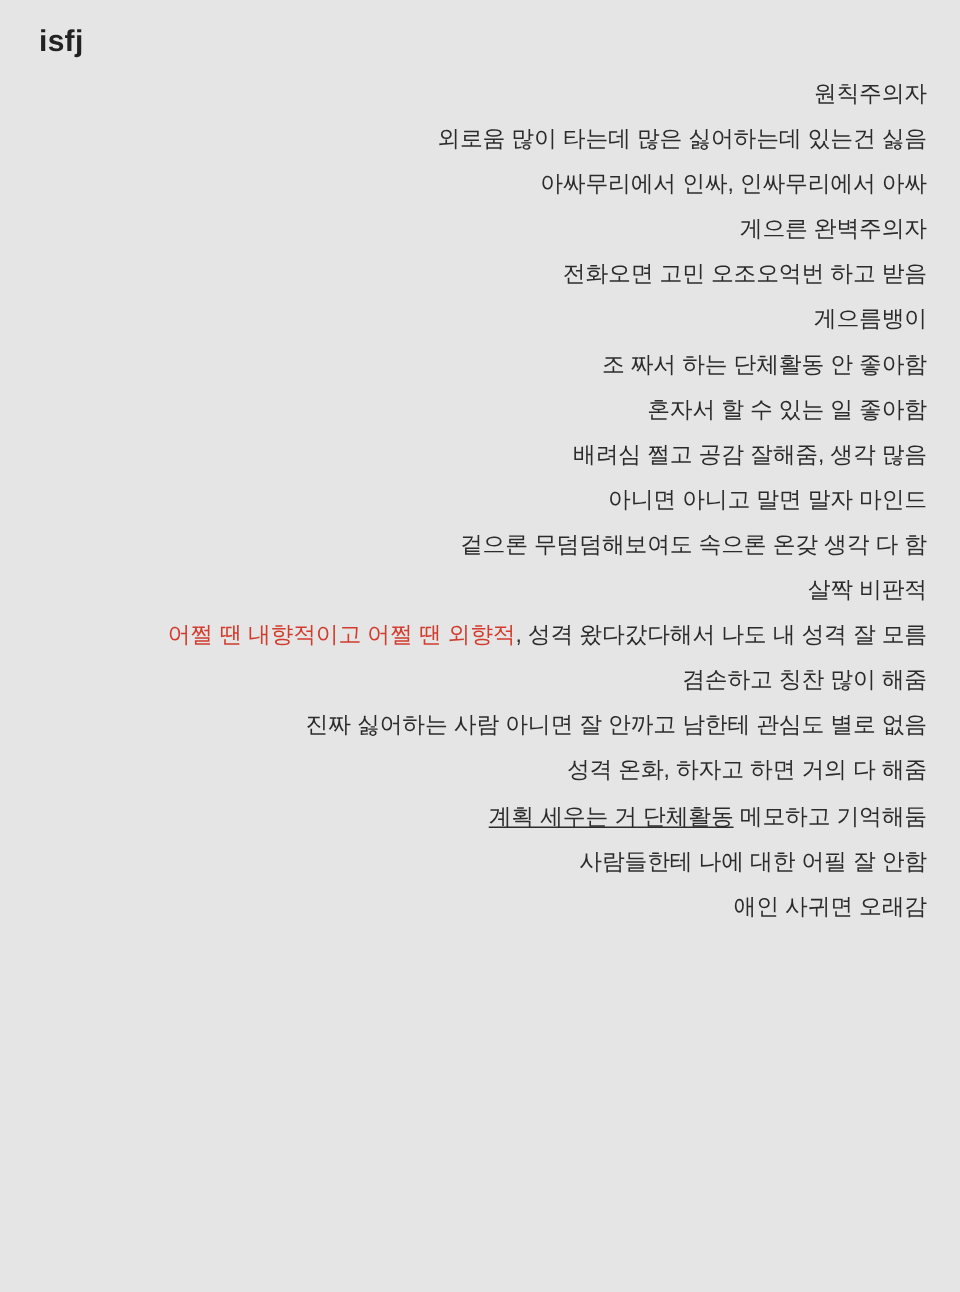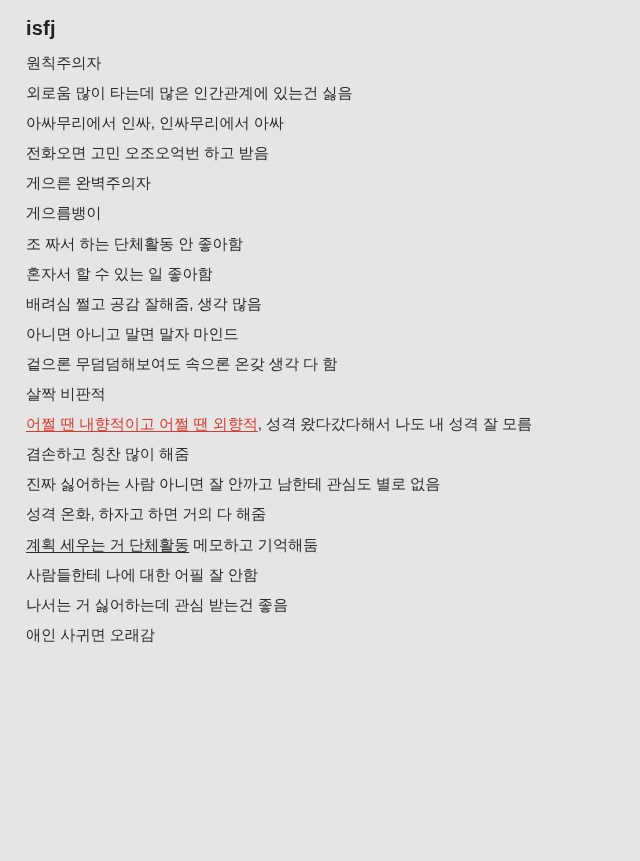--- a/index.html
+++ b/index.html
@@ -24,64 +24,63 @@
   .title {
     font-size: 20px;
     font-weight: bold;
     color: #222222;
     line-height: 1.4;
     margin-bottom: 6px;
     letter-spacing: 0.2px;
   }
   .lines {
     display: block;
+    text-align: right;
   }
   .line {
     font-size: 15.2px;
     line-height: 1.98;
     color: #2b2b2b;
     white-space: pre-wrap;
     word-break: break-word;
     letter-spacing: -0.1px;
   }
   .line .seg {
     display: inline;
   }
   .seg.red {
     color: #d23c2e;
-    text-decoration: underline;
     text-decoration-color: #d23c2e;
     text-underline-offset: 2px;
   }
   .seg.underline {
     text-decoration: underline;
     text-decoration-color: #2b2b2b;
     text-underline-offset: 2px;
   }
 </style>
 </head>
 <body>
 
 <div class="page">
   <div class="title">isfj</div>
   <div class="lines">
       <div class="line"><span class="seg">원칙주의자</span></div>
-      <div class="line"><span class="seg">외로움 많이 타는데 많은 인간관계에 있는건 싫음</span></div>
+      <div class="line"><span class="seg">외로움 많이 타는데 많은 싫어하는데 있는건 싫음</span></div>
       <div class="line"><span class="seg">아싸무리에서 인싸, 인싸무리에서 아싸</span></div>
+      <div class="line"><span class="seg">게으른 완벽주의자</span></div>
       <div class="line"><span class="seg">전화오면 고민 오조오억번 하고 받음</span></div>
-      <div class="line"><span class="seg">게으른 완벽주의자</span></div>
       <div class="line"><span class="seg">게으름뱅이</span></div>
       <div class="line"><span class="seg">조 짜서 하는 단체활동 안 좋아함</span></div>
       <div class="line"><span class="seg">혼자서 할 수 있는 일 좋아함</span></div>
       <div class="line"><span class="seg">배려심 쩔고 공감 잘해줌, 생각 많음</span></div>
       <div class="line"><span class="seg">아니면 아니고 말면 말자 마인드</span></div>
       <div class="line"><span class="seg">겉으론 무덤덤해보여도 속으론 온갖 생각 다 함</span></div>
       <div class="line"><span class="seg">살짝 비판적</span></div>
       <div class="line"><span class="seg red">어쩔 땐 내향적이고 어쩔 땐 외향적</span><span class="seg">, 성격 왔다갔다해서 나도 내 성격 잘 모름</span></div>
       <div class="line"><span class="seg">겸손하고 칭찬 많이 해줌</span></div>
       <div class="line"><span class="seg">진짜 싫어하는 사람 아니면 잘 안까고 남한테 관심도 별로 없음</span></div>
       <div class="line"><span class="seg">성격 온화, 하자고 하면 거의 다 해줌</span></div>
       <div class="line"><span class="seg underline">계획 세우는 거 단체활동</span><span class="seg"> 메모하고 기억해둠</span></div>
       <div class="line"><span class="seg">사람들한테 나에 대한 어필 잘 안함</span></div>
-      <div class="line"><span class="seg">나서는 거 싫어하는데 관심 받는건 좋음</span></div>
       <div class="line"><span class="seg">애인 사귀면 오래감</span></div>
     </div>
 </div>
 
 </body></html>

